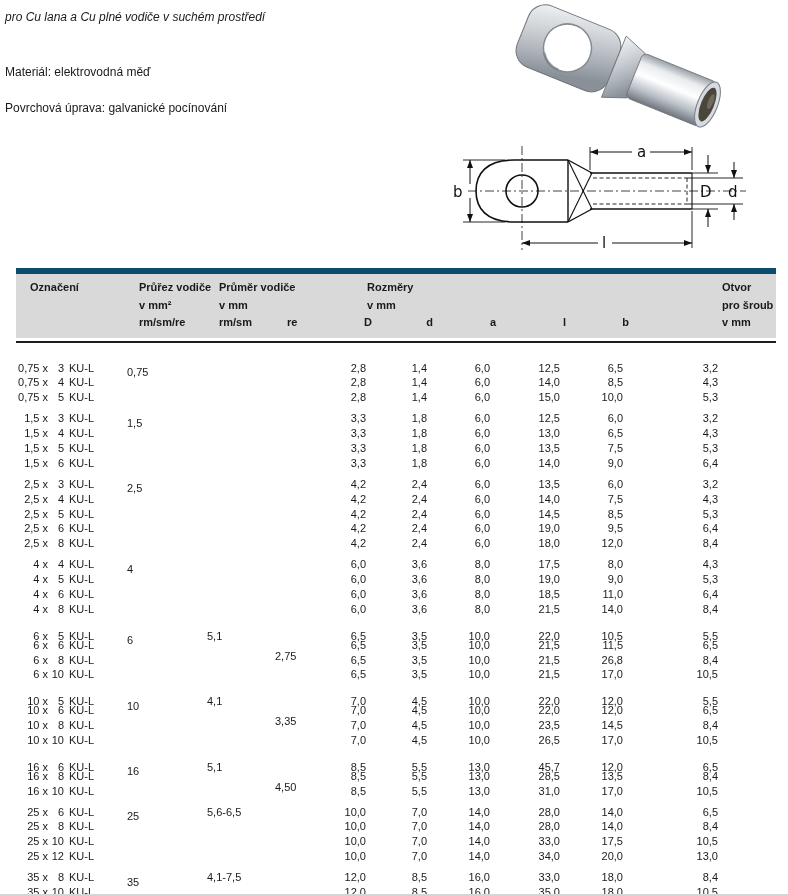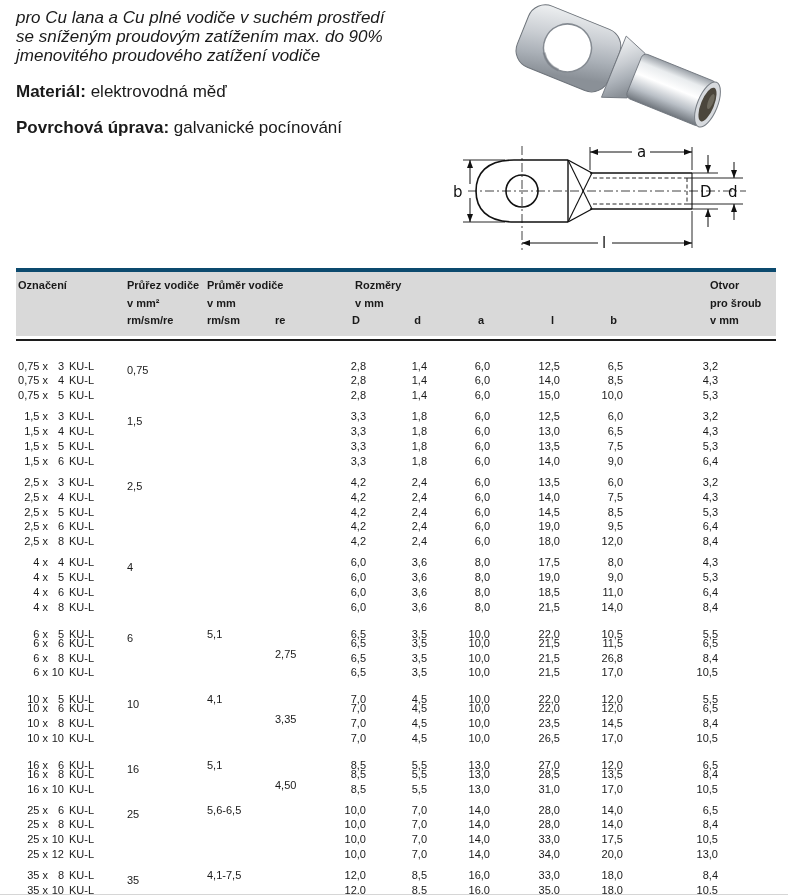--- a/index.html
+++ b/index.html
@@ -1,32 +1,32 @@
 <!DOCTYPE html>
 <html><head>
 <meta charset="utf-8">
 <style>
   html,body{margin:0;padding:0;}
   body{width:788px;height:895px;background:#ffffff;position:relative;overflow:hidden;
        font-family:"Liberation Sans",sans-serif;color:#1a1a1a;}
   
-  .intro{position:absolute;left:16px;top:8px;width:445px;font-size:17px;line-height:19px;}
+  .intro{position:absolute;left:5px;top:8px;width:445px;font-size:12px;line-height:19px;}
   .intro .ital{font-style:italic;}
   .intro .para{margin:0 0 17px 0;}
-  .intro .lbl{font-weight:bold;}
+  .intro .lbl{font-weight:normal;}
   .kv{margin:0 0 17px 0;}
   
   .photo{position:absolute;left:488px;top:0;width:240px;height:128px;}
   
   .diagram{position:absolute;left:450px;top:132px;width:300px;height:128px;}
   .diagram text{font-family:"DejaVu Sans",sans-serif;font-size:15px;fill:#111;}
   
   .spec-table{position:absolute;left:16px;top:268px;width:760px;}
   .grid{display:grid;grid-template-columns:89px 85px 72px 58px 46px 61px 63px 70px 63px 95px 1fr;}
-  .thead{background:#d9d9d9;border-top:4px solid #0c4a6e;padding:5px 0 6px 0;
+  .thead{background:#d9d9d9;border-top:6px solid #0c4a6e;padding:5px 0 6px 12px;
          font-weight:bold;font-size:11px;line-height:17.5px;}
   .thead .hl{height:17.5px;white-space:nowrap;overflow:visible;}
   .h-des{padding-left:2px;}
   .h-cs{padding-left:22px;}
   .h-rmsm{padding-left:17px;}
   .h-re{padding-left:13px;}
   .h-dim{padding-left:35px;}
   .h-letter{text-align:right;padding-right:6px;}
   .h-hole{padding-left:87px;}
   .thick-rule{border-bottom:2.5px solid #1c1c1c;margin-top:3px;}
@@ -44,22 +44,21 @@
   .c-re{padding-left:13px;margin-top:40px;}
   .c-r{text-align:right;}
   .bottom-edge{position:absolute;left:0;bottom:0;width:788px;border-top:1px solid #d6d6d6;}
 </style>
 </head>
 <body>
 
 <div class="intro">
   <p class="para ital">
     <span>pro Cu lana a Cu plné vodiče v suchém prostředí</span><br>
-    <span>se sníženým proudovým zatížením max. do 90%</span><br>
-    <span>jmenovitého proudového zatížení vodiče</span>
+    <br>
   </p>
   <p class="kv"><span class="lbl">Materiál:</span><span> elektrovodná měď</span></p>
   <p class="kv"><span class="lbl">Povrchová úprava:</span><span> galvanické pocínování</span></p>
 </div>
 
 <div class="photo">
   <svg viewBox="0 0 240 128" width="240" height="128">
     <defs>
       <linearGradient id="pg1" x1="0" y1="0" x2="0.35" y2="1">
         <stop offset="0" stop-color="#f2f4f5"></stop>
@@ -628,21 +627,21 @@
             <span class="pre">16 x</span>
             <span class="num">6</span>
             <span class="kul">KU-L</span>
           </span>
           <span class="c-cs">16</span>
           <span class="c-rmsm">5,1</span>
           <span class="c-re">4,50</span>
           <span class="c-r">8,5</span>
           <span class="c-r">5,5</span>
           <span class="c-r">13,0</span>
-          <span class="c-r">27,0</span>
+          <span class="c-r">45,7</span>
           <span class="c-r">12,0</span>
           <span class="c-r">6,5</span>
           <span></span>
         </div>
         <div class="trow grid">
           <span class="c-des">
             <span class="pre">16 x</span>
             <span class="num">8</span>
             <span class="kul">KU-L</span>
           </span>

